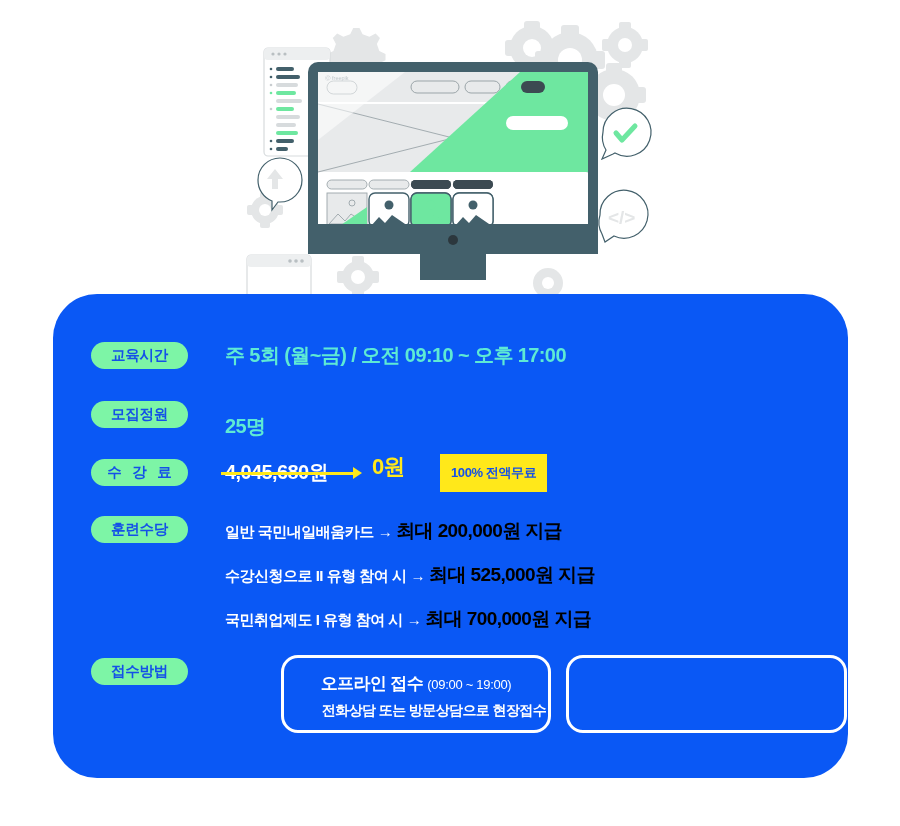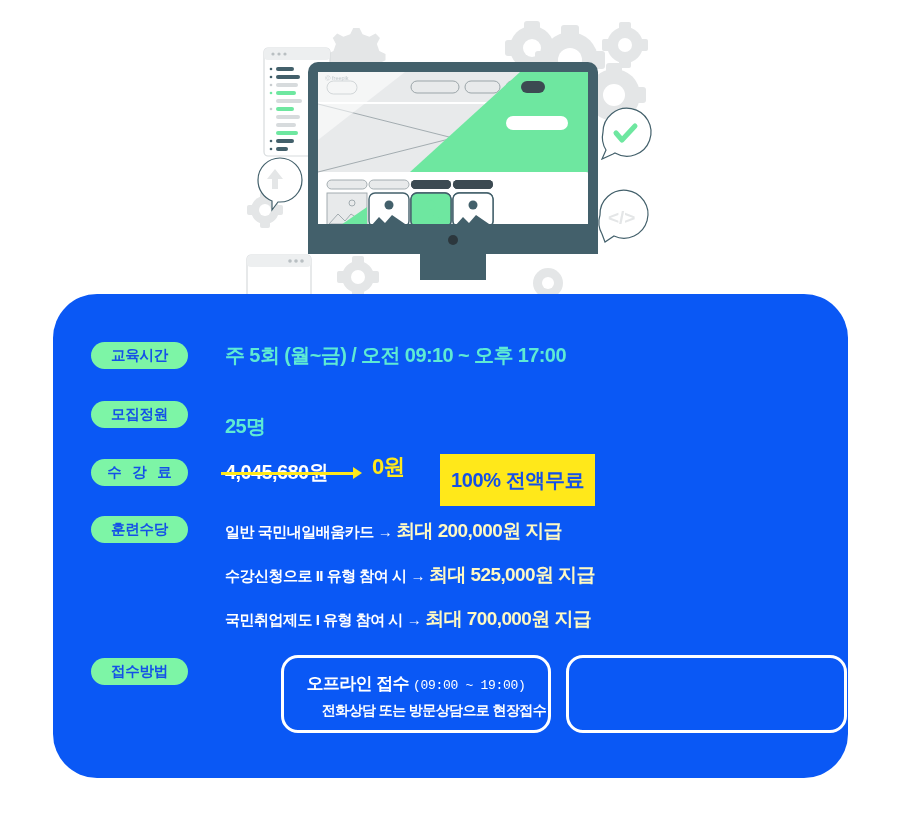--- a/index.html
+++ b/index.html
@@ -108,40 +108,40 @@
     font-weight: bold;
     letter-spacing: -1px;
     white-space: nowrap;
   }
   .free-badge {
     position: absolute;
     left: 387px;
     top: -5px;
     height: 30px;
     line-height: 30px;
-    padding: 11px 11px;
+    padding: 4px 11px;
     background: #FFE81A;
     color: #1450E8;
-    font-size: 20px;
+    font-size: 13px;
     font-weight: bold;
     letter-spacing: -0.4px;
     white-space: nowrap;
   }
 
   
   .allow-line {
     position: absolute;
     white-space: nowrap;
     color: #ffffff;
     font-size: 15px;
     font-weight: bold;
     letter-spacing: -0.5px;
   }
   .allow-line .amt {
-    color: #fef9c3;
+    color: #000000;
     font-size: 19px;
     font-weight: bold;
     letter-spacing: -0.6px;
   }
   .allow-line .arrow { color: #ffffff; font-weight: normal; padding: 0 4px; }
 
   
   .apply-box {
     position: absolute;
     top: 655px;
@@ -158,21 +158,20 @@
     margin-top: 14px;
     font-size: 17px;
     font-weight: bold;
     letter-spacing: -0.6px;
     white-space: nowrap;
   }
   .apply-title .sub {
     font-size: 13px;
     font-weight: normal;
     letter-spacing: -0.3px;
-    font-family: Liberation Mono, monospace;
   }
   .apply-desc {
     margin-top: 7px;
     font-size: 14px;
     font-weight: bold;
     letter-spacing: -0.6px;
     white-space: nowrap;
     padding-left: 36px;
   }
 </style>

